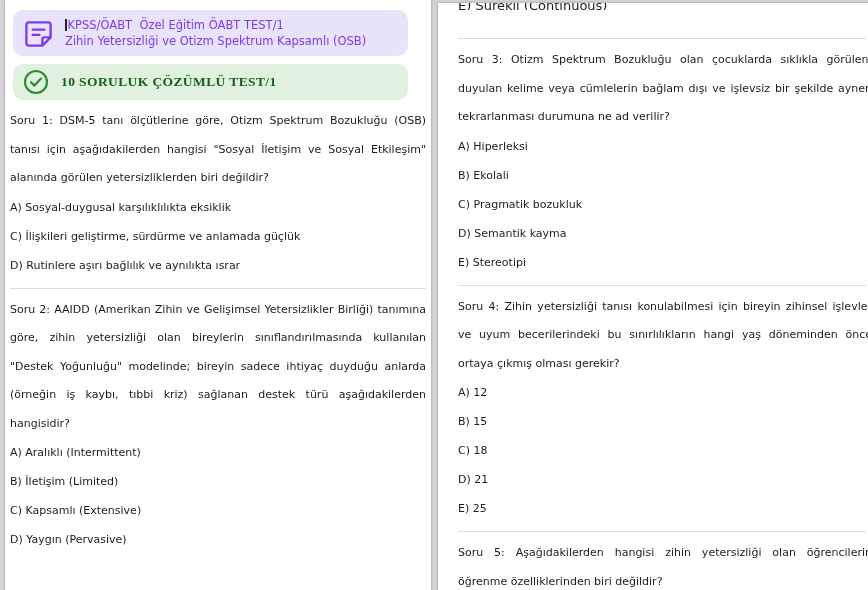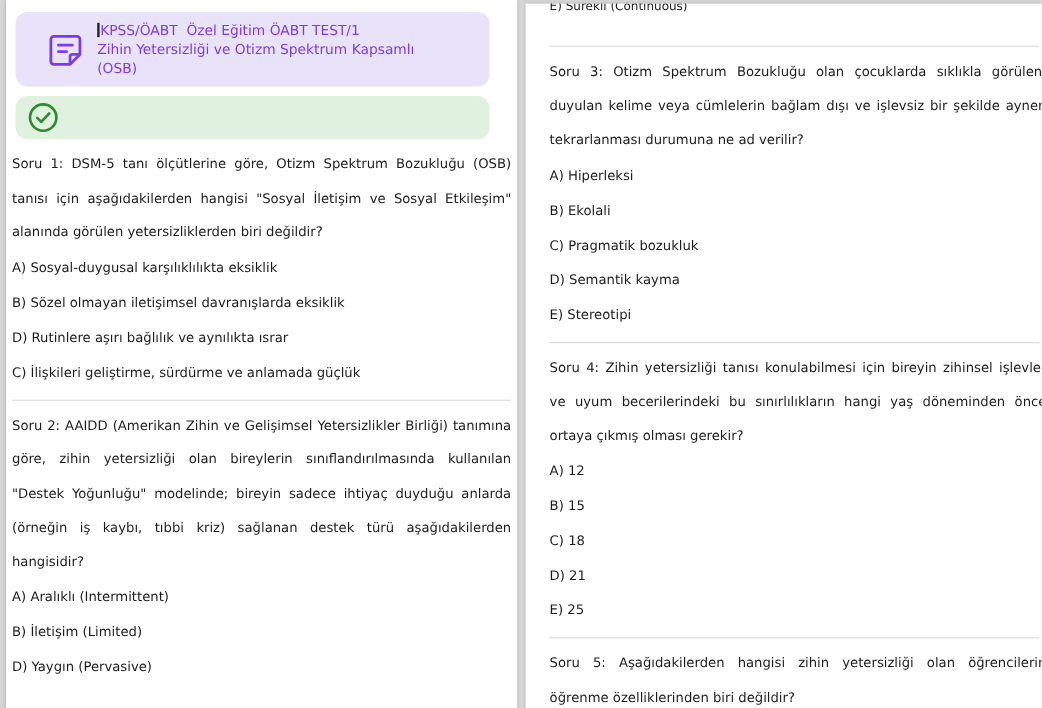--- a/index.html
+++ b/index.html
@@ -18,21 +18,21 @@
   .page-inner{padding:0 5px 0 5px;}
   #right-page .page-inner{padding:0 4px 0 20px;}
 
   
   .badge{
     border-radius:10px;margin:10px 18px 0 3px;
     display:flex;align-items:center;
   }
   .badge-purple{
     background:var(--purple-bg,#e9e3fa);
-    padding:7px 26px;gap:11px;
+    padding:7px 10px;gap:11px;
   }
   .badge-green{
     background:var(--green-bg,#e0f2df);
     padding:5px 10px;gap:12px;margin-top:8px;
   }
   .badge .icon{flex:0 0 auto;display:flex;align-items:center;}
   .badge-purple .txt{
     color:var(--purple,#7c3aed);
     font-size:11.5px;line-height:16px;white-space:pre-wrap;
   }
@@ -60,21 +60,21 @@
     margin:8px 0 0 0;height:0;
   }
   #right-page .divider{margin-right:6px;}
 
   
   .clipped-line{
     height:7px;overflow:hidden;position:relative;
   }
   .clipped-line span{
     position:absolute;bottom:-3px;left:0;
-    font-size:10px;line-height:14px;white-space:nowrap;
+    font-size:13px;line-height:14px;white-space:nowrap;
   }
   .clip-gap{height:20px;}
 </style>
 </head>
 <body style="--purple: #7c3aed; --purple-bg: #e9e3fa; --green-bg: #e0f2df; --banner-green: #155e15; --ink: #1c1c1c; --divider: #dcdcdc; --gutter: #d5d5d5;">
 
 <div class="page" id="left-page">
   <div class="page-inner">
 
     <div class="badge badge-purple">
@@ -88,35 +88,36 @@
       <span class="txt"><span class="caret"></span><span>KPSS/ÖABT  Özel Eğitim ÖABT TEST/1</span><br><span>Zihin Yetersizliği ve Otizm Spektrum Kapsamlı (OSB)</span></span>
     </div>
 
     <div class="badge badge-green">
       <span class="icon">
         <svg width="26" height="26" viewBox="0 0 26 26" fill="none">
           <circle cx="13" cy="13" r="11" stroke="#2d8c2d" stroke-width="2.2"></circle>
           <path d="M8 13.2 l3.4 3.4 L18 9.6" stroke="#2d8c2d" stroke-width="2.2" stroke-linecap="round" stroke-linejoin="round"></path>
         </svg>
       </span>
+      <span class="banner-text">10 SORULUK ÇÖZÜMLÜ TEST/1</span>
     </div>
 
     <div class="content">
         <div>
           <p class="q-text">Soru 1: DSM-5 tanı ölçütlerine göre, Otizm Spektrum Bozukluğu (OSB) tanısı için aşağıdakilerden hangisi "Sosyal İletişim ve Sosyal Etkileşim" alanında görülen yetersizliklerden biri değildir?</p>
           <div class="option">A) Sosyal-duygusal karşılıklılıkta eksiklik</div>
-          <div class="option">B) Sözel olmayan iletişimsel davranışlarda eksiklik</div>
+          <div class="option">C) İlişkileri geliştirme, sürdürme ve anlamada güçlük</div>
           <div class="option">D) Rutinlere aşırı bağlılık ve aynılıkta ısrar</div>
-          <div class="option">C) İlişkileri geliştirme, sürdürme ve anlamada güçlük</div>
         </div>
         <div class="divider"></div>
         <div>
           <p class="q-text">Soru 2: AAIDD (Amerikan Zihin ve Gelişimsel Yetersizlikler Birliği) tanımına göre, zihin yetersizliği olan bireylerin sınıflandırılmasında kullanılan "Destek Yoğunluğu" modelinde; bireyin sadece ihtiyaç duyduğu anlarda (örneğin iş kaybı, tıbbi kriz) sağlanan destek türü aşağıdakilerden hangisidir?</p>
           <div class="option">A) Aralıklı (Intermittent)</div>
           <div class="option">B) İletişim (Limited)</div>
+          <div class="option">C) Kapsamlı (Extensive)</div>
           <div class="option">D) Yaygın (Pervasive)</div>
         </div>
       </div>
   </div>
 </div>
 
 <div class="page" id="right-page">
   <div class="page-inner">
 
     <div class="clipped-line">

